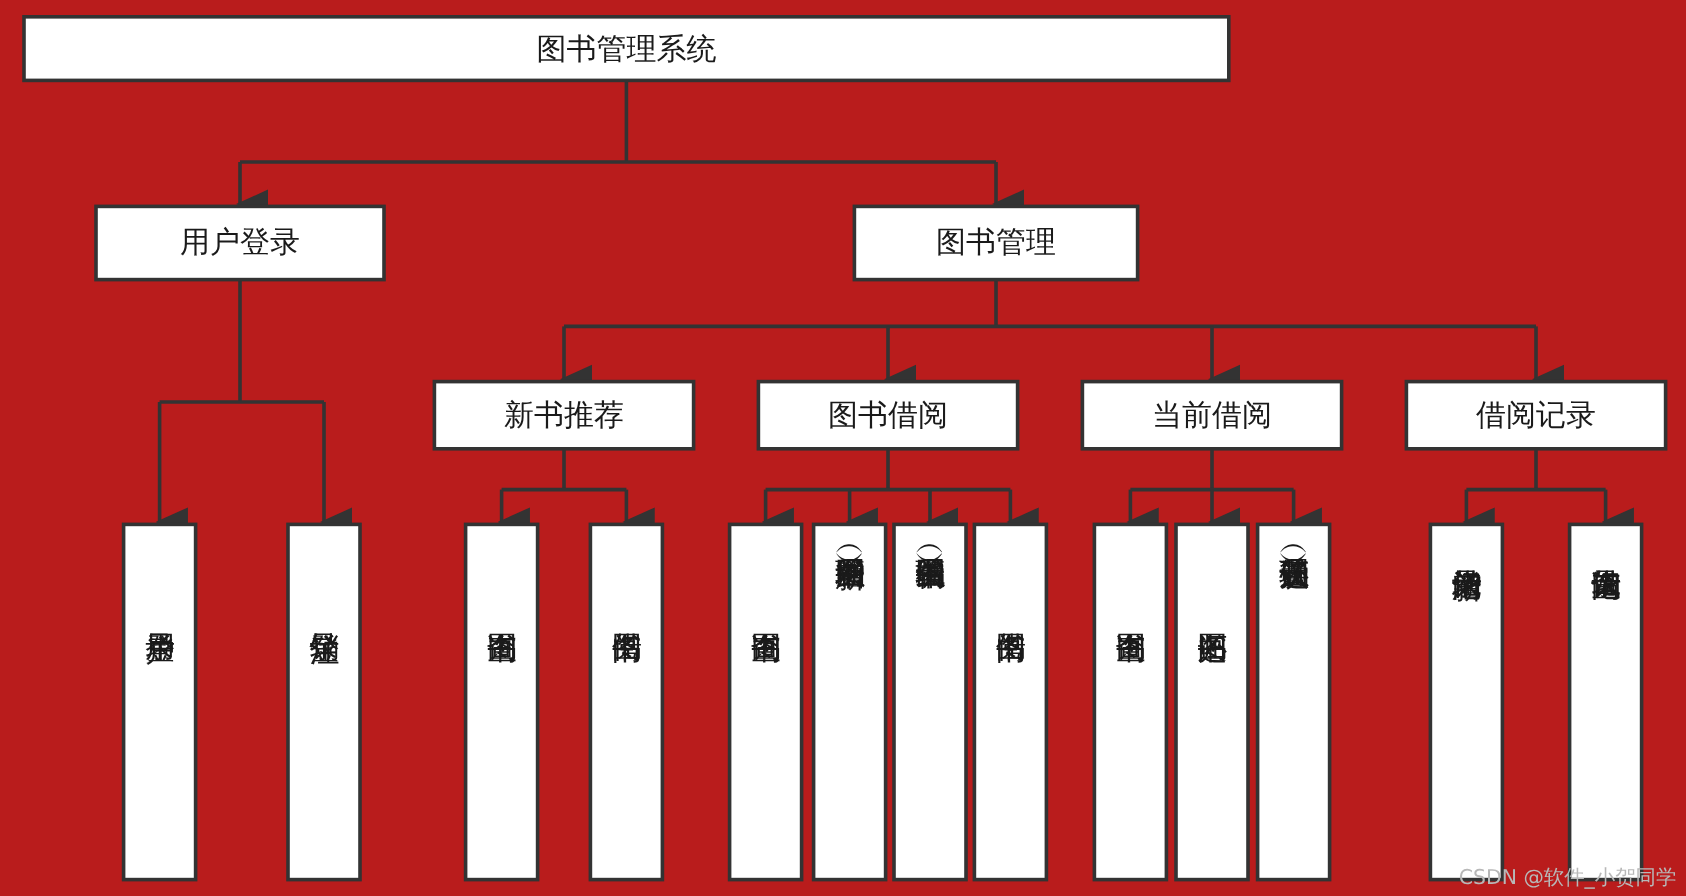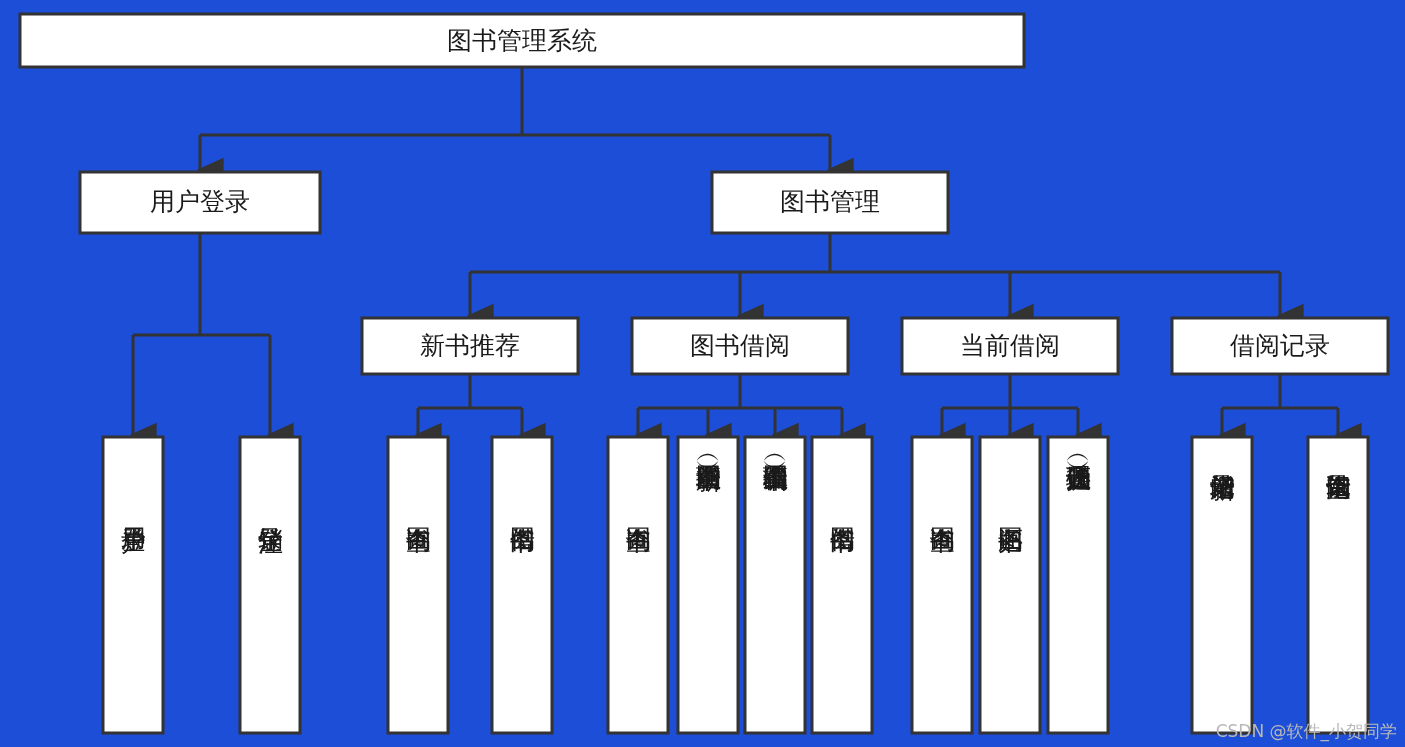--- a/index.html
+++ b/index.html
@@ -1,20 +1,20 @@
 <!DOCTYPE html>
 <html><head>
 <meta charset="utf-8">
 <style>
   html,body{margin:0;padding:0;background:#ffffff;}
   body{
     font-family:"DejaVu Sans","Liberation Sans",sans-serif;
     width:1405px;height:747px;overflow:hidden;
   }
-  #stage{position:relative;width:1405px;height:747px;background:#1d4ed8;}
+  #stage{position:relative;width:1405px;height:747px;background:#b91c1c;}
   svg.diagram{position:absolute;left:0;top:0;width:1405px;height:747px;display:block;}
   .node-rect{fill:#ffffff;stroke:#333333;stroke-width:3;}
   .connector{stroke:#333333;stroke-width:3;fill:none;}
   .node-label-h{
     font-family:"DejaVu Sans","Liberation Sans",sans-serif;
     font-size:25px;fill:#1a1a1a;text-anchor:middle;dominant-baseline:middle;
   }
   .node-label-root{
     font-family:"DejaVu Sans","Liberation Sans",sans-serif;
     font-size:25px;fill:#1a1a1a;text-anchor:middle;dominant-baseline:middle;

